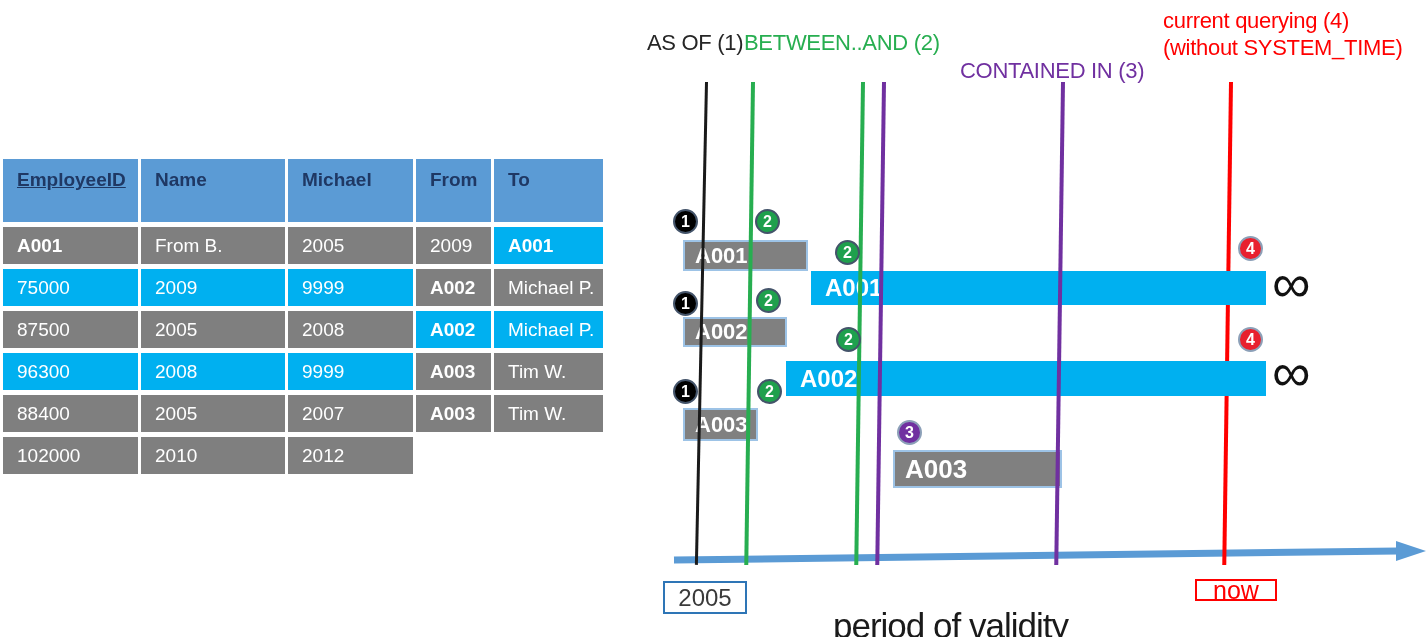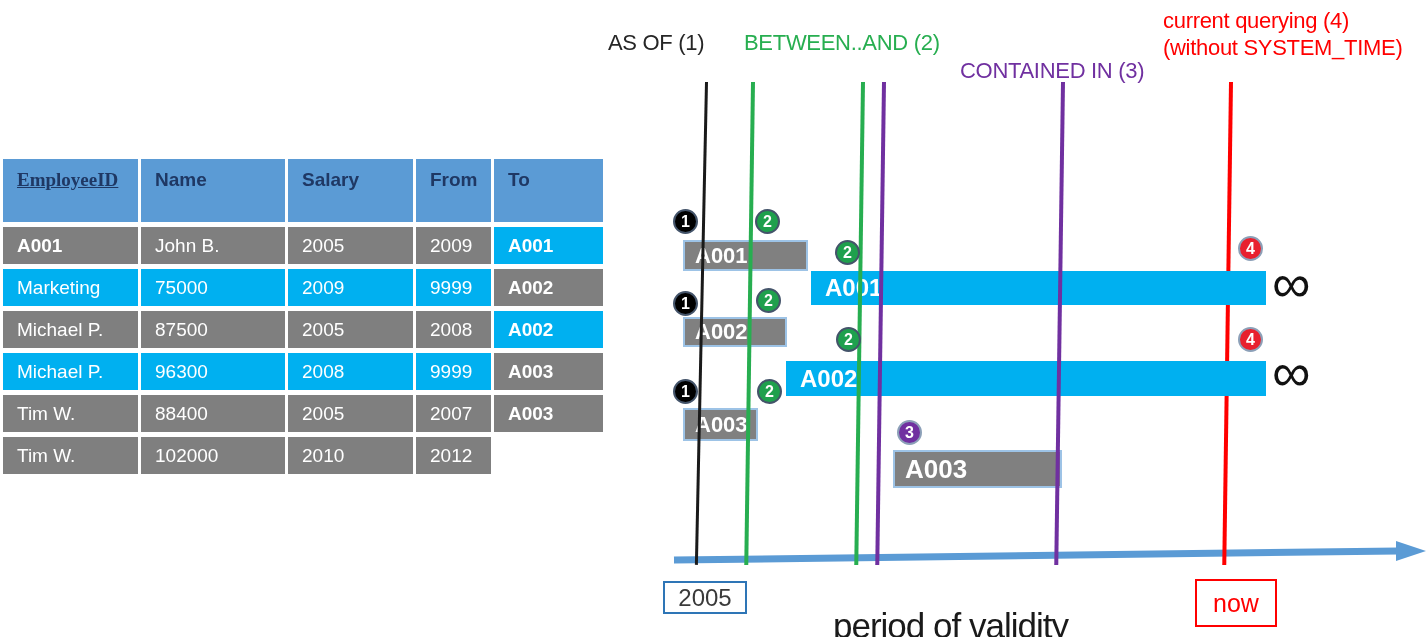--- a/index.html
+++ b/index.html
@@ -13,32 +13,32 @@
     position:absolute; left:3px; top:159px;
     display:grid;
     grid-template-columns:135px 144px 125px 75px 109px;
     grid-template-rows:63px repeat(6,37px);
     gap:5px 3px;
   }
   .th{
     background:#5B9BD5; color:#1F3864; font-weight:bold; font-size:19px;
     padding:10px 0 0 14px; box-sizing:border-box;
   }
-  .th.u{text-decoration:underline;font-family:Liberation Serif, serif;}
+  .th.u{text-decoration:underline;}
   .td{
     font-size:19px; color:#ffffff; padding-left:14px;
     display:flex; align-items:center; box-sizing:border-box;
   }
   .td.id{font-weight:bold;}
   .row-gray{background:#7F7F7F;}
   .row-cyan{background:#00B0F0;}
 
   
   .legend{position:absolute; font-size:22px; font-weight:300; white-space:nowrap; letter-spacing:-0.3px;}
-  .lg-asof{left:608px; top:30px; color:#262626;}
+  .lg-asof{left:647px; top:30px; color:#262626;}
   .lg-between{left:744px; top:30px; color:#27AE50;text-align:center;}
   .lg-contained{left:960px; top:30px; color:#7030A0;margin-top:28px;}
   .lg-current{left:1163px; top:7px; color:#FF0000; line-height:27px;}
 
   
   .vline{position:absolute; top:82px; height:483px; transform-origin:top center; z-index:4;}
   .vl-black {left:705px; width:3px; background:#1a1a1a; transform:rotate(1.2deg);}
   .vl-green1{left:751px; width:4px; background:#27AE50; transform:rotate(0.8deg);}
   .vl-green2{left:861px; width:4px; background:#27AE50; transform:rotate(0.8deg);}
   .vl-purple1{left:882px; width:4px; background:#7030A0; transform:rotate(0.8deg);}
@@ -80,44 +80,43 @@
   .start-box{
     position:absolute; left:663px; top:581px; width:84px; height:33px;
     border:2px solid #2E75B6; color:#3a3a3a; font-size:24px; font-weight:300;
     display:flex; align-items:center; justify-content:center; box-sizing:border-box;
   }
   .axis-label{
     position:absolute; left:833px; top:574px; color:#1a1a1a;
     font-size:35px; font-weight:300; letter-spacing:-1px; white-space:nowrap;margin-top:32px;
   }
   .now-box{
-    position:absolute; left:1195px; top:579px; width:82px; height:48px;
+    position:absolute; left:1195px; top:579px; width:82px; height:22px;
     border:2px solid #FF0000; color:#FF0000; font-size:25px; font-weight:300;
     display:flex; align-items:center; justify-content:center; box-sizing:border-box;
   }
 </style>
 </head>
 <body>
 
 <div class="canvas">
 
   <div class="emp-table">
     <div class="th u">EmployeeID</div>
     <div class="th">Name</div>
-    <div class="th">Salary</div>
+    <div class="th">Michael</div>
     <div class="th">From</div>
     <div class="th">To</div>
 
     <div class="td id row-gray">A001</div>
-    <div class="td row-gray">John B.</div>
+    <div class="td row-gray">From B.</div>
     <div class="td row-gray">2005</div>
     <div class="td row-gray">2009</div>
 
     <div class="td id row-cyan">A001</div>
-    <div class="td row-cyan">Marketing</div>
     <div class="td row-cyan">75000</div>
     <div class="td row-cyan">2009</div>
     <div class="td row-cyan">9999</div>
 
     <div class="td id row-gray">A002</div>
     <div class="td row-gray">Michael P.</div>
     <div class="td row-gray">87500</div>
     <div class="td row-gray">2005</div>
     <div class="td row-gray">2008</div>
 

